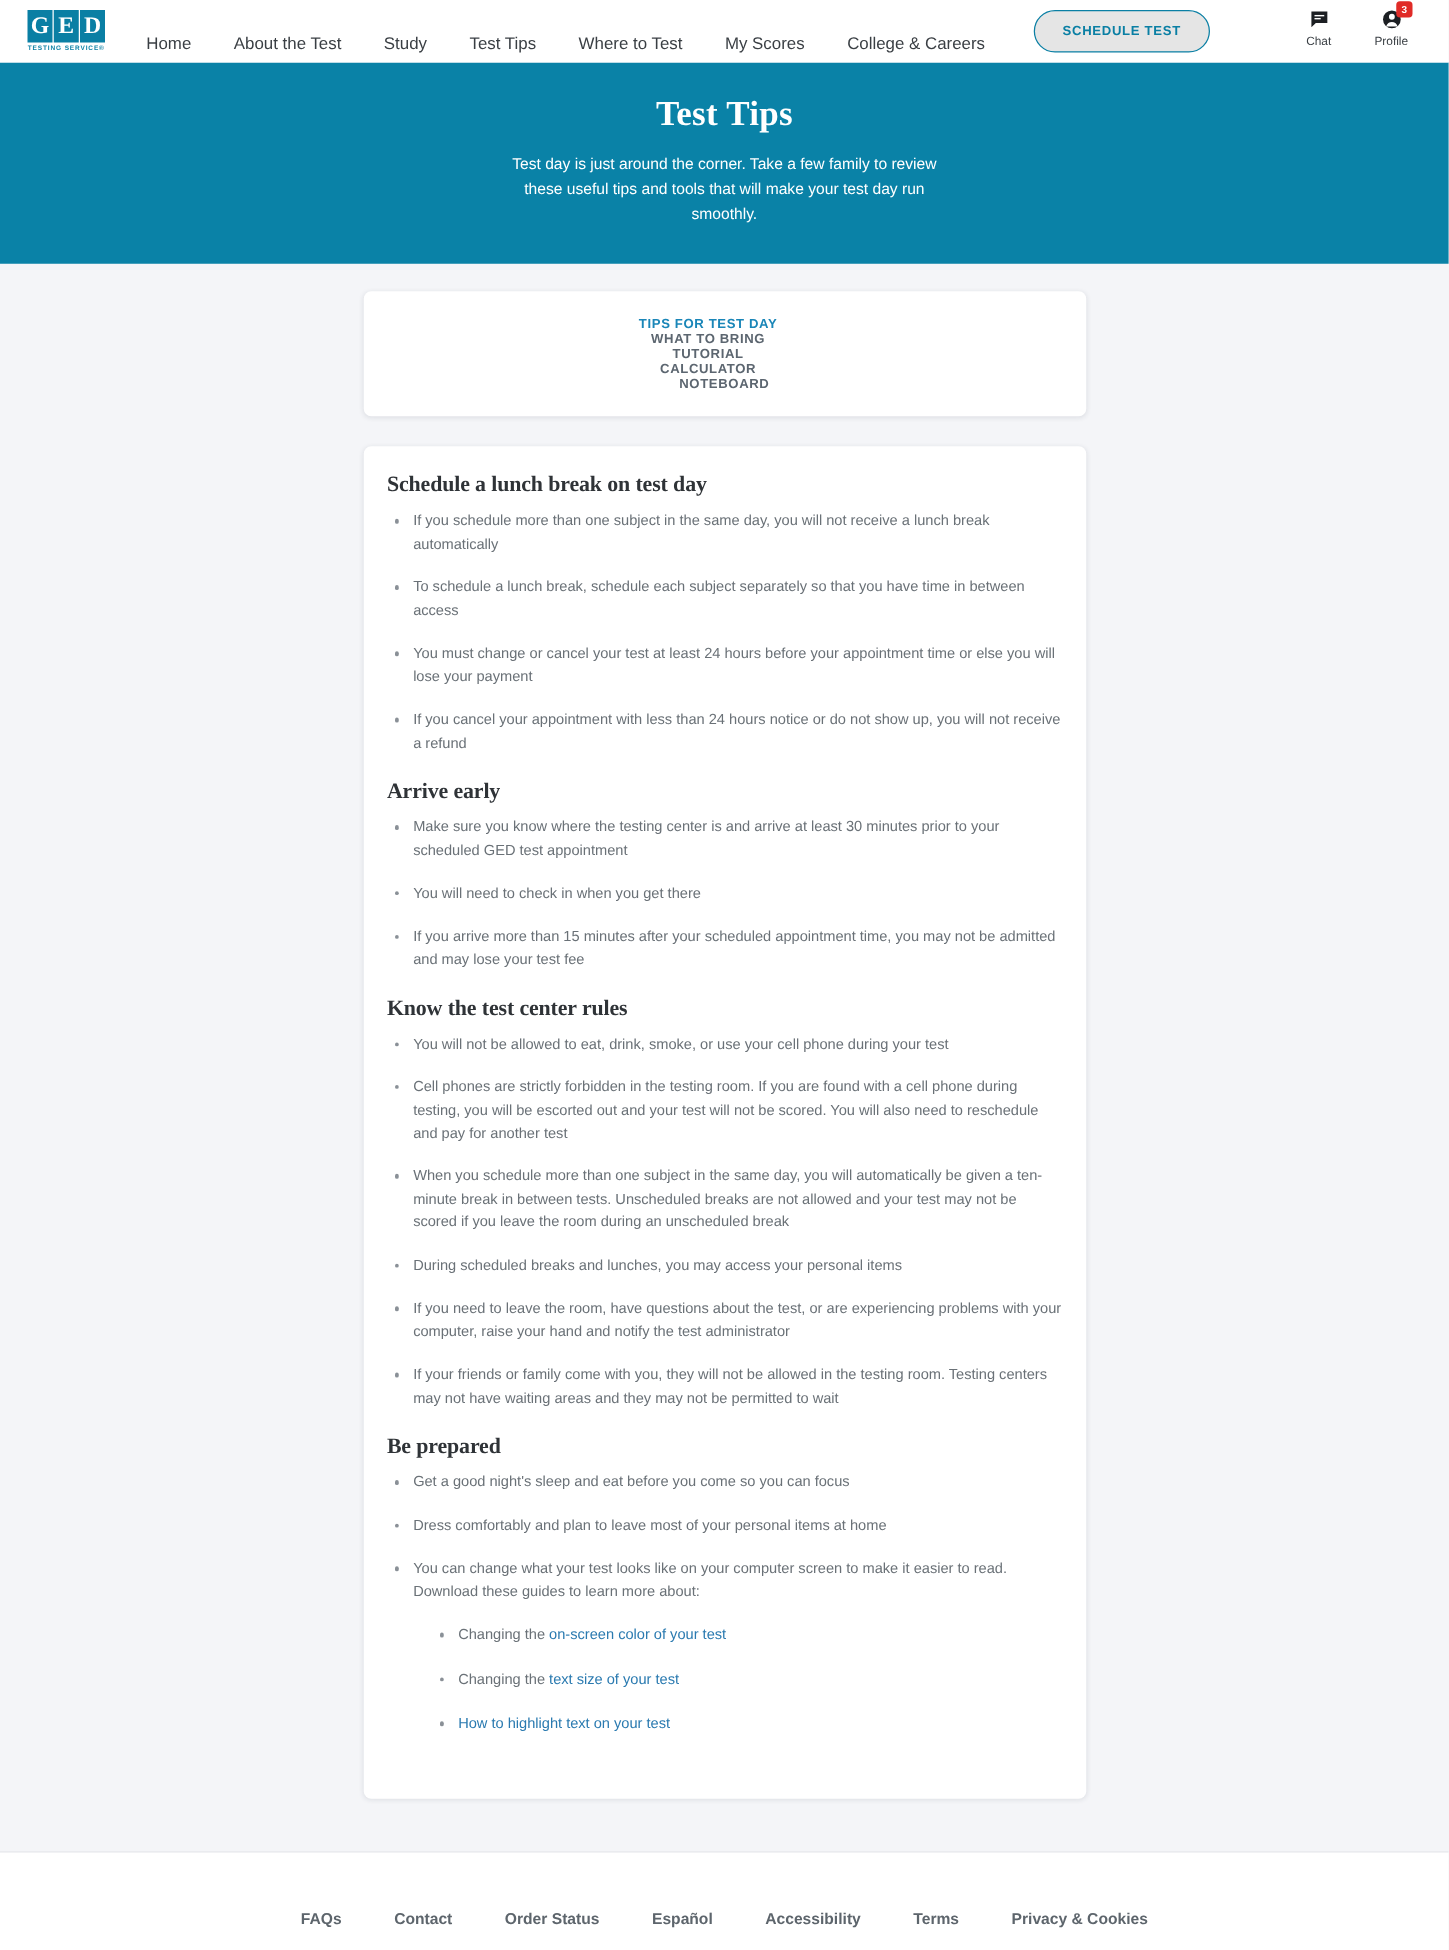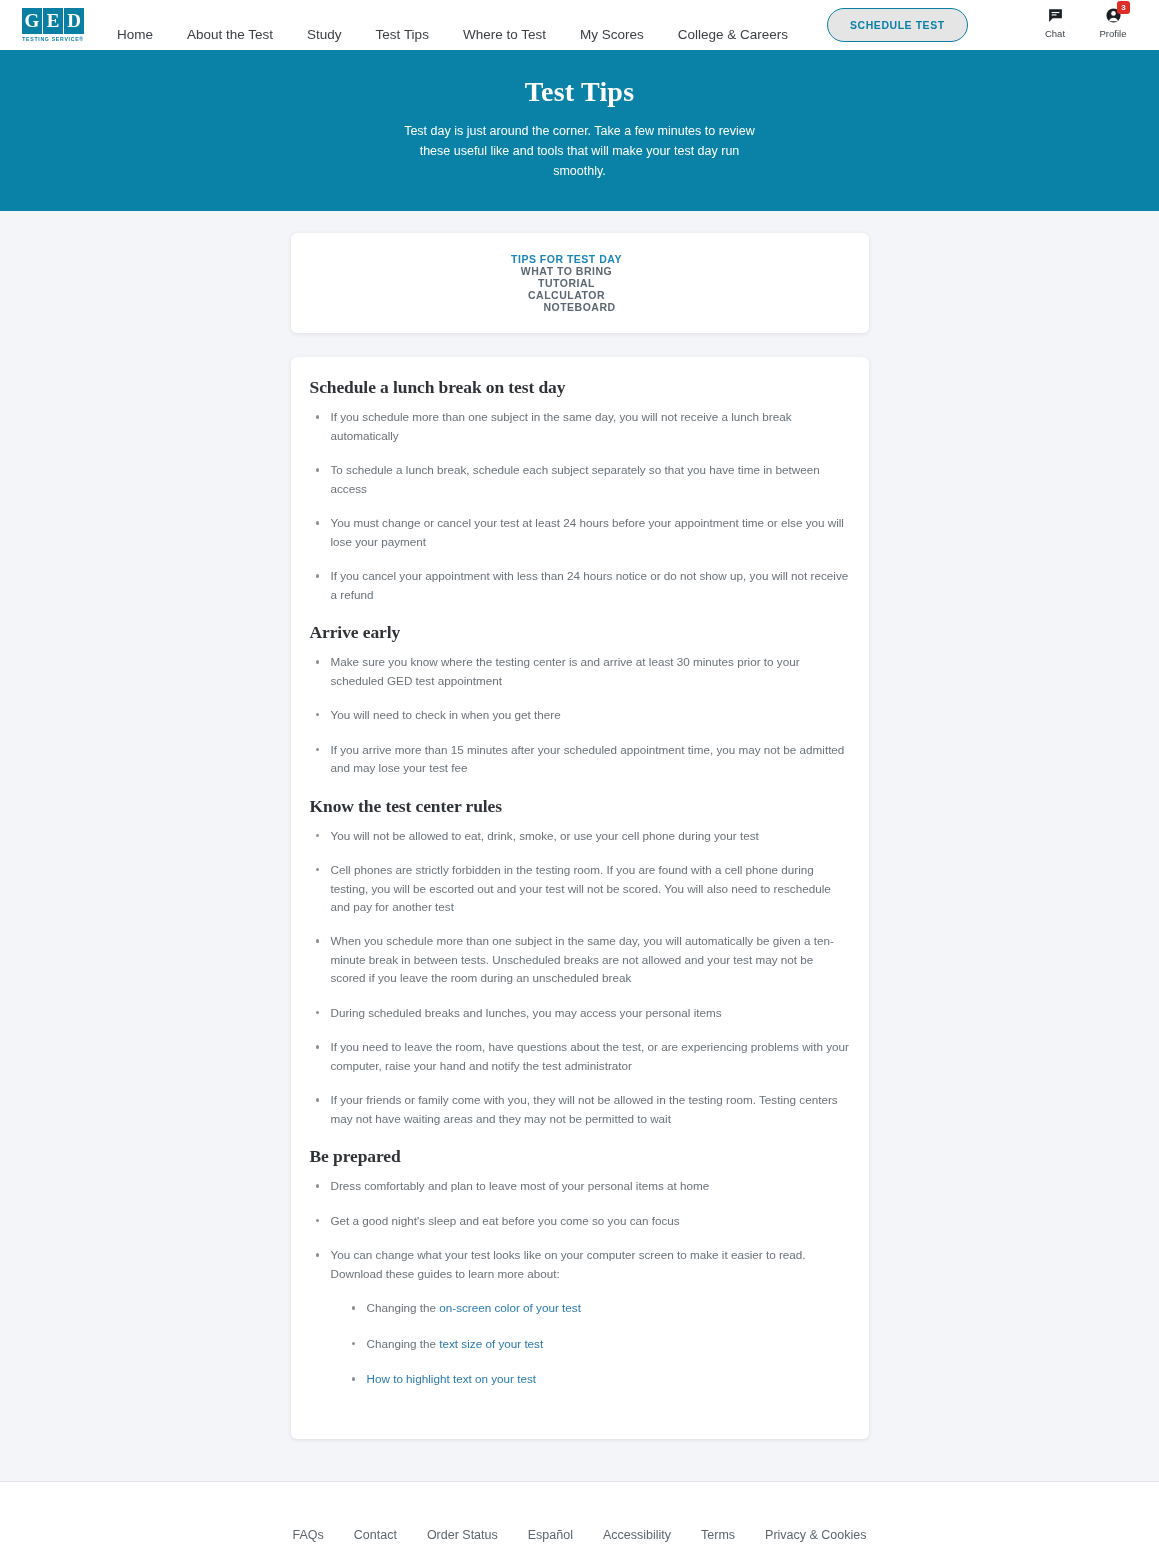--- a/index.html
+++ b/index.html
@@ -217,23 +217,24 @@
   
   .footer {
     background: #ffffff;
     border-top: 1px solid #e3e5ea;
     padding: 46px 20px 26px;
     text-align: center;
   }
   .footer-links {
     display: flex;
     justify-content: center;
-    gap: 0;
+    gap: 12px;
     margin-bottom: 28px;
     flex-wrap: wrap;
+    font-weight: bold;
   }
   .footer-link {
     font-size: 12.5px;
     color: #5d656c;
     text-decoration: none;
     padding: 0 15px;
     cursor: pointer;
     white-space: nowrap;
   }
   .social-row {
@@ -291,21 +292,21 @@
         </svg>
       </span>
       <span class="badge">3</span>
       <span class="nav-icon-label">Profile</span>
     </div>
   </div>
 </div>
 
 <div class="hero">
   <div class="hero-title">Test Tips</div>
-  <div class="hero-sub">Test day is just around the corner. Take a few minutes to review these useful like and tools that will make your test day run smoothly.</div>
+  <div class="hero-sub">Test day is just around the corner. Take a few family to review these useful tips and tools that will make your test day run smoothly.</div>
 </div>
 
 <div class="page-body">
   <div class="container">
 
     <div class="card tabs-card">
       <div class="tab active">TIPS FOR TEST DAY</div>
       <div class="tab">WHAT TO BRING</div>
       <div class="tab">TUTORIAL</div>
       <div class="tab">CALCULATOR</div>
@@ -337,22 +338,22 @@
         <li>You will not be allowed to eat, drink, smoke, or use your cell phone during your test</li>
         <li>Cell phones are strictly forbidden in the testing room. If you are found with a cell phone during testing, you will be escorted out and your test will not be scored. You will also need to reschedule and pay for another test</li>
         <li>When you schedule more than one subject in the same day, you will automatically be given a ten-minute break in between tests. Unscheduled breaks are not allowed and your test may not be scored if you leave the room during an unscheduled break</li>
         <li>During scheduled breaks and lunches, you may access your personal items</li>
         <li>If you need to leave the room, have questions about the test, or are experiencing problems with your computer, raise your hand and notify the test administrator</li>
         <li>If your friends or family come with you, they will not be allowed in the testing room. Testing centers may not have waiting areas and they may not be permitted to wait</li>
       </ul>
 
       <h2 class="section-title">Be prepared</h2>
       <ul class="tips">
+        <li>Get a good night's sleep and eat before you come so you can focus</li>
         <li>Dress comfortably and plan to leave most of your personal items at home</li>
-        <li>Get a good night's sleep and eat before you come so you can focus</li>
         <li>
           <span>You can change what your test looks like on your computer screen to make it easier to read. Download these guides to learn more about:</span>
           <ul class="tips nested">
             <li><span>Changing the </span><a class="inline-link">on-screen color of your test</a></li>
             <li><span>Changing the </span><a class="inline-link">text size of your test</a></li>
             <li><span></span><a class="inline-link">How to highlight text on your test</a></li>
           </ul>
         </li>
       </ul>
 

